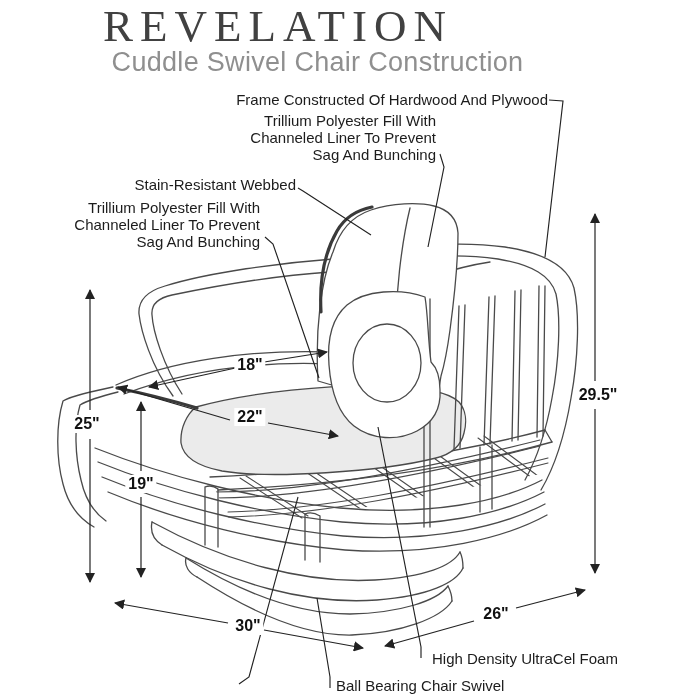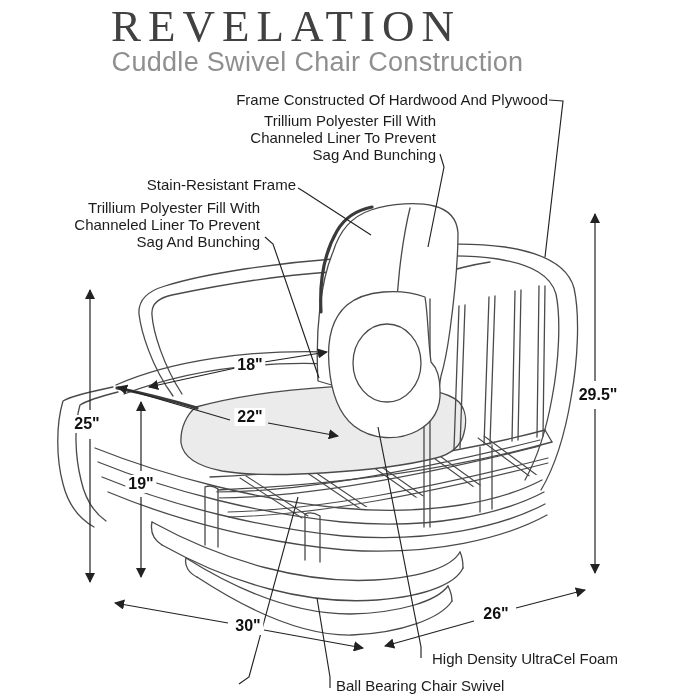--- a/index.html
+++ b/index.html
@@ -1,18 +1,18 @@
 <!DOCTYPE html>
 <html><head>
 <meta charset="utf-8">
 <style>
   html,body{margin:0;padding:0;background:#ffffff;}
   #stage{position:relative;width:700px;height:700px;background:#ffffff;overflow:hidden;
          font-family:"Liberation Sans", sans-serif;color:#1c1c1c;}
-  .brand{position:absolute;left:8px;top:0;width:556px;text-align:center;
+  .brand{position:absolute;left:0;top:0;width:556px;text-align:center;
          font-family:"Liberation Serif", serif;font-size:45px;font-weight:400;
          letter-spacing:7px;color:#414141;}
   .subtitle{position:absolute;left:0;top:47px;width:635px;text-align:center;
          font-size:27px;color:#8f8f8f;letter-spacing:0.3px;}
   .callout{position:absolute;font-size:15px;line-height:17px;color:#1c1c1c;white-space:nowrap;}
   .r{text-align:right;}
   svg{position:absolute;left:0;top:0;}
   .dim{position:absolute;transform:translate(-50%,-50%);font-size:16px;font-weight:bold;
        color:#111;background:#ffffff;padding:0 3px;white-space:nowrap;}
 </style>
@@ -148,21 +148,21 @@
   </svg>
 
   <div class="callout r" style="right:152px;top:91px;">Frame Constructed Of Hardwood And Plywood</div>
 
   <div class="callout r" style="right:264px;top:112px;">
     <div>Trillium Polyester Fill With</div>
     <div>Channeled Liner To Prevent</div>
     <div>Sag And Bunching</div>
   </div>
 
-  <div class="callout r" style="right:404px;top:176px;">Stain-Resistant Frame</div>
+  <div class="callout r" style="right:404px;top:176px;">Stain-Resistant Webbed</div>
 
   <div class="callout r" style="right:440px;top:199px;">
     <div>Trillium Polyester Fill With</div>
     <div>Channeled Liner To Prevent</div>
     <div>Sag And Bunching</div>
   </div>
 
   <div class="callout" style="left:336px;top:677px;">Ball Bearing Chair Swivel</div>
 
   <div class="callout" style="left:432px;top:650px;">High Density UltraCel Foam</div>

